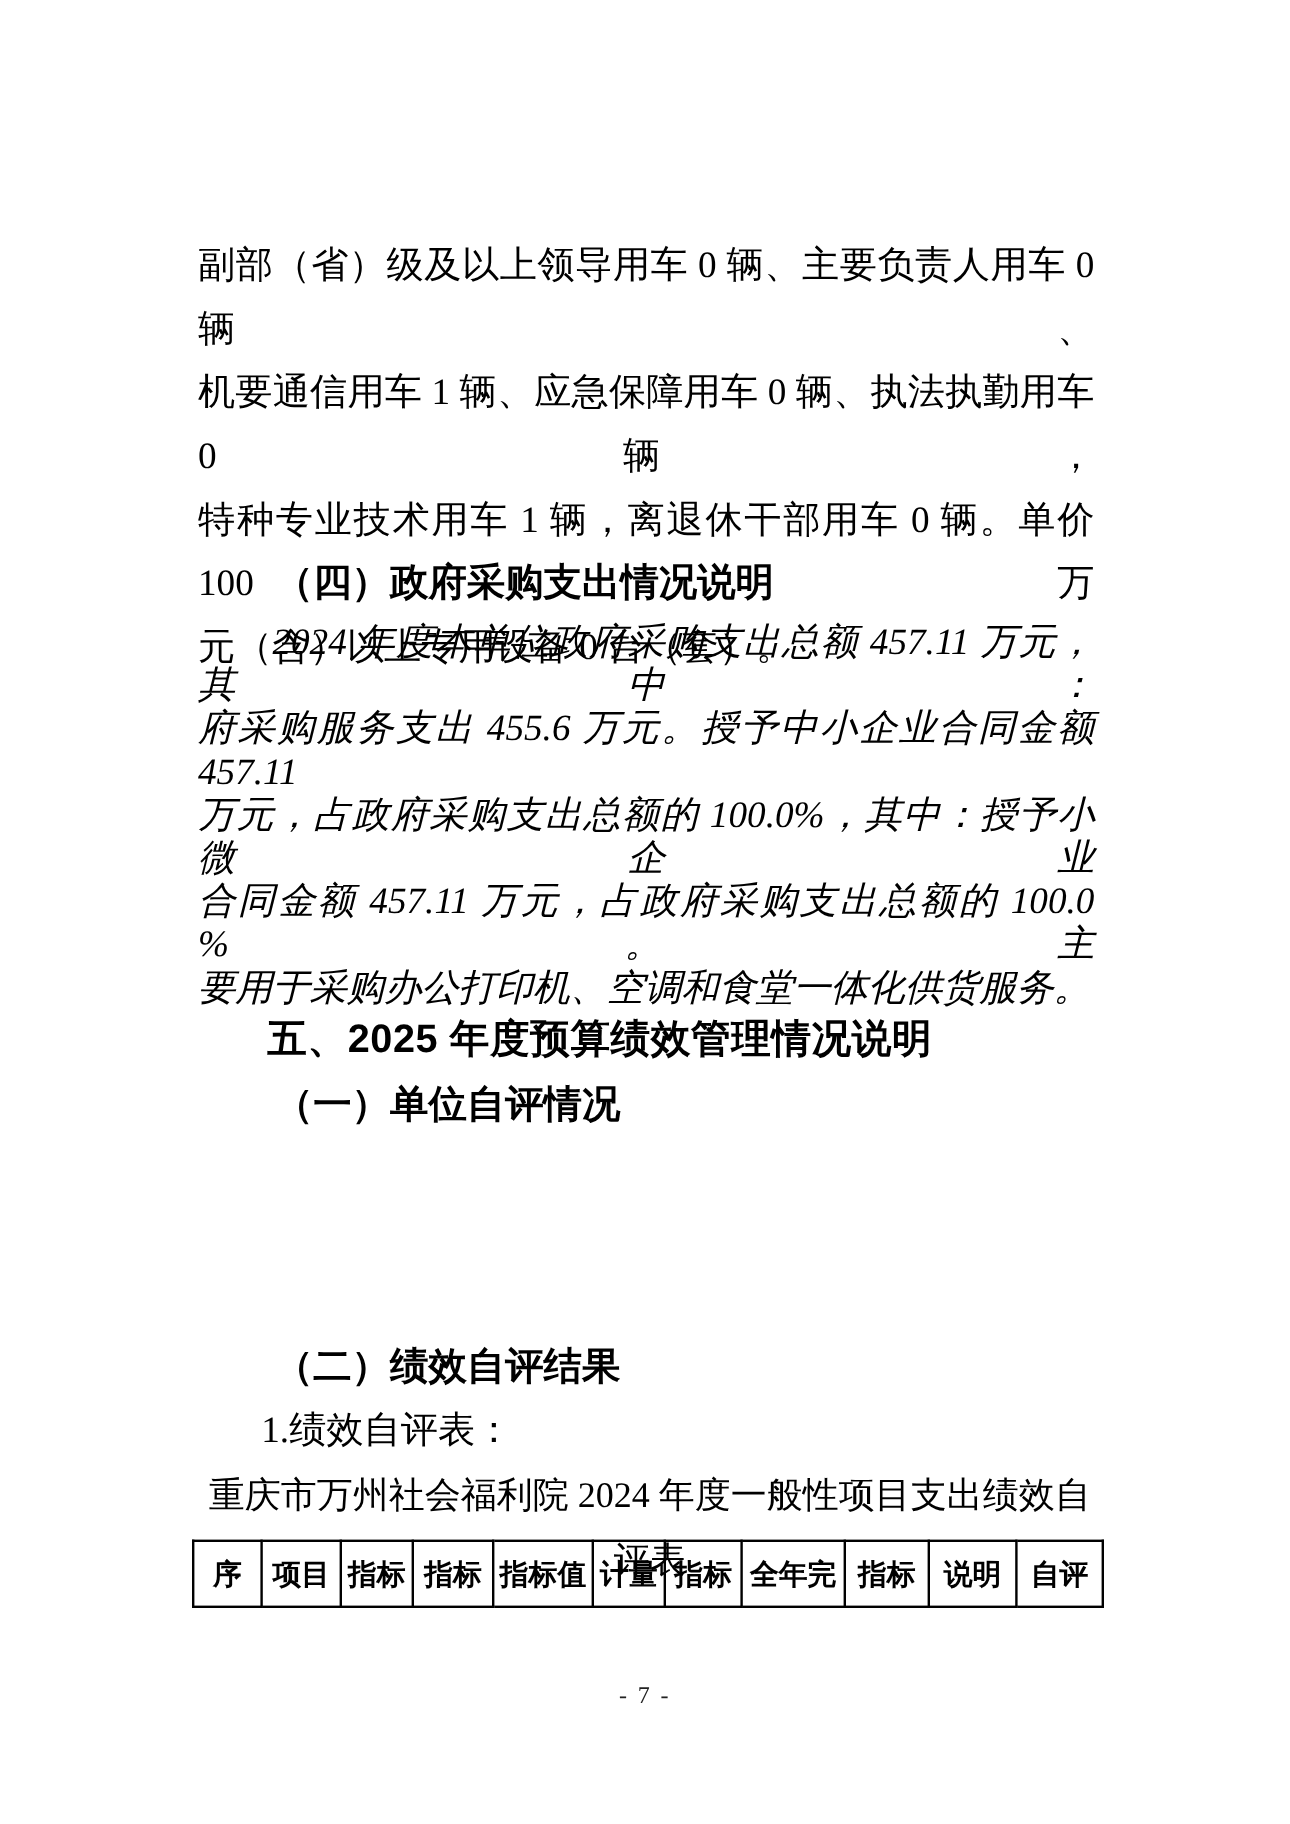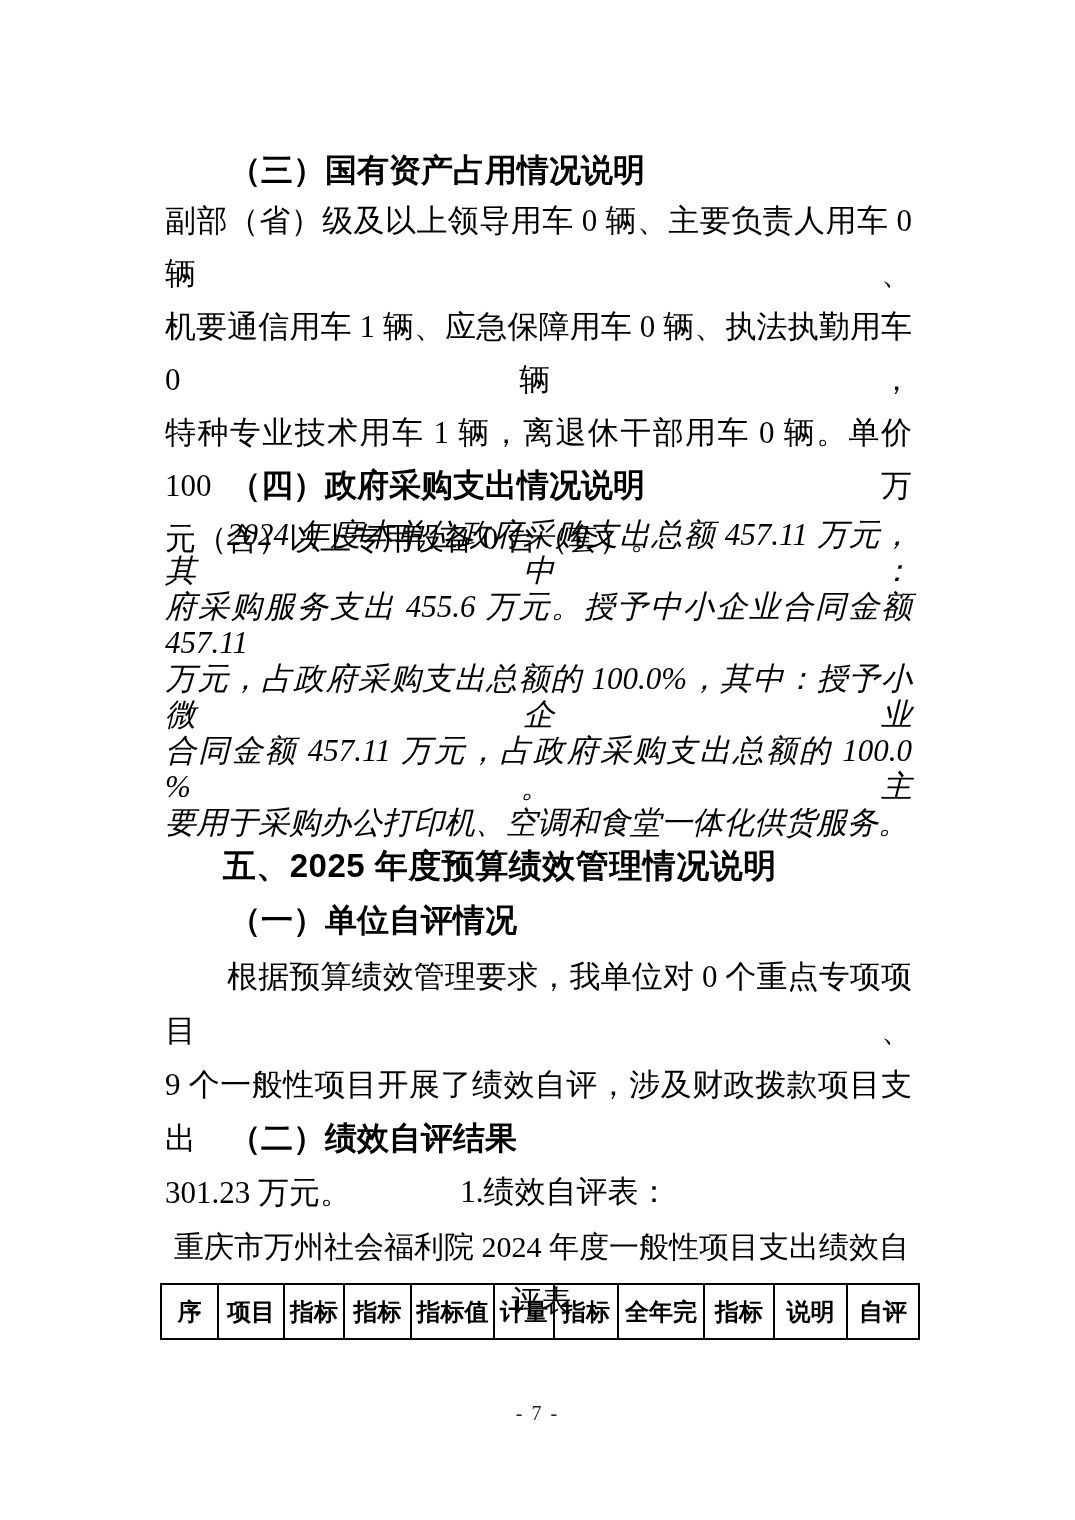--- a/index.html
+++ b/index.html
@@ -36,21 +36,20 @@
   }
   .table-title{
     position:absolute;left:165px;width:753px;
     font-size:30px;line-height:54px;
     text-align:center;
   }
   .item-line{
     position:absolute;left:165px;width:747px;
     font-size:31px;line-height:54px;
     text-indent:1.7em;
-    text-align:center;
   }
   table.self-eval{
     position:absolute;left:160px;top:1283px;
     border-collapse:collapse;table-layout:fixed;
     width:758px;
   }
   table.self-eval td{
     border:2px solid #000;
     height:53px;
     text-align:center;vertical-align:middle;
@@ -64,21 +63,20 @@
     font-size:20px;color:#222;
     font-family:"Liberation Serif","DejaVu Serif",serif;
     letter-spacing:2px;
   }
 </style>
 </head>
 <body>
 
 <div class="page">
 
-  <div class="kai-heading" style="top:143px;">（三）国有资产占用情况说明</div>
 
   <div class="para" style="top:194px;">
     <div class="jline">副部（省）级及以上领导用车 0 辆、主要负责人用车 0 辆、</div>
     <div class="jline">机要通信用车 1 辆、应急保障用车 0 辆、执法执勤用车 0 辆，</div>
     <div class="jline">特种专业技术用车 1 辆，离退休干部用车 0 辆。单价 100 万</div>
     <div class="lline">元（含）以上专用设备 0 台（套）。</div>
   </div>
 
   <div class="kai-heading" style="top:458px;">（四）政府采购支出情况说明</div>
 
@@ -87,25 +85,20 @@
     <div class="jline">府采购服务支出 455.6 万元。授予中小企业合同金额 457.11</div>
     <div class="jline">万元，占政府采购支出总额的 100.0%，其中：授予小微企业</div>
     <div class="jline">合同金额 457.11 万元，占政府采购支出总额的 100.0 %。主</div>
     <div class="lline">要用于采购办公打印机、空调和食堂一体化供货服务。</div>
   </div>
 
   <div class="hei-heading" style="top:839px;">五、2025 年度预算绩效管理情况说明</div>
 
   <div class="kai-heading" style="top:893px;">（一）单位自评情况</div>
 
-  <div class="para" style="top:950px;line-height:54px;">
-    <div class="jline indent">根据预算绩效管理要求，我单位对 0 个重点专项项目、</div>
-    <div class="jline">9 个一般性项目开展了绩效自评，涉及财政拨款项目支出</div>
-    <div class="lline">301.23 万元。</div>
-  </div>
 
   <div class="kai-heading" style="top:1111px;">（二）绩效自评结果</div>
 
   <div class="item-line" style="top:1165px;">1.绩效自评表：</div>
 
   <div class="table-title" style="top:1220px;">重庆市万州社会福利院 2024 年度一般性项目支出绩效自评表</div>
 
   <table class="self-eval">
     <colgroup>
       <col style="width:57px">

